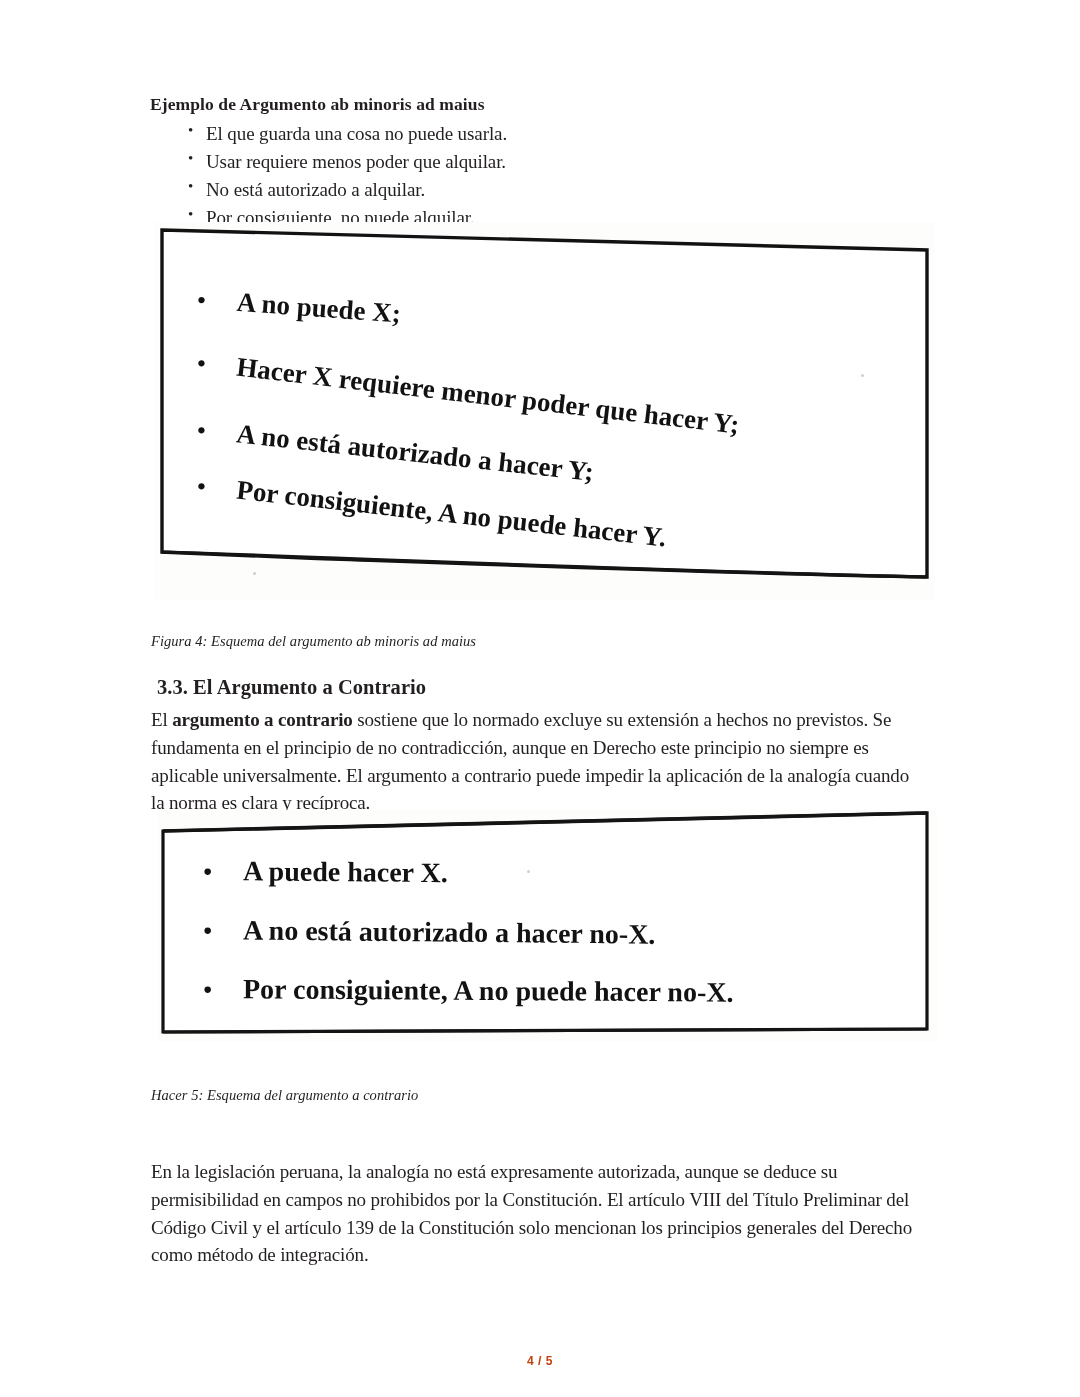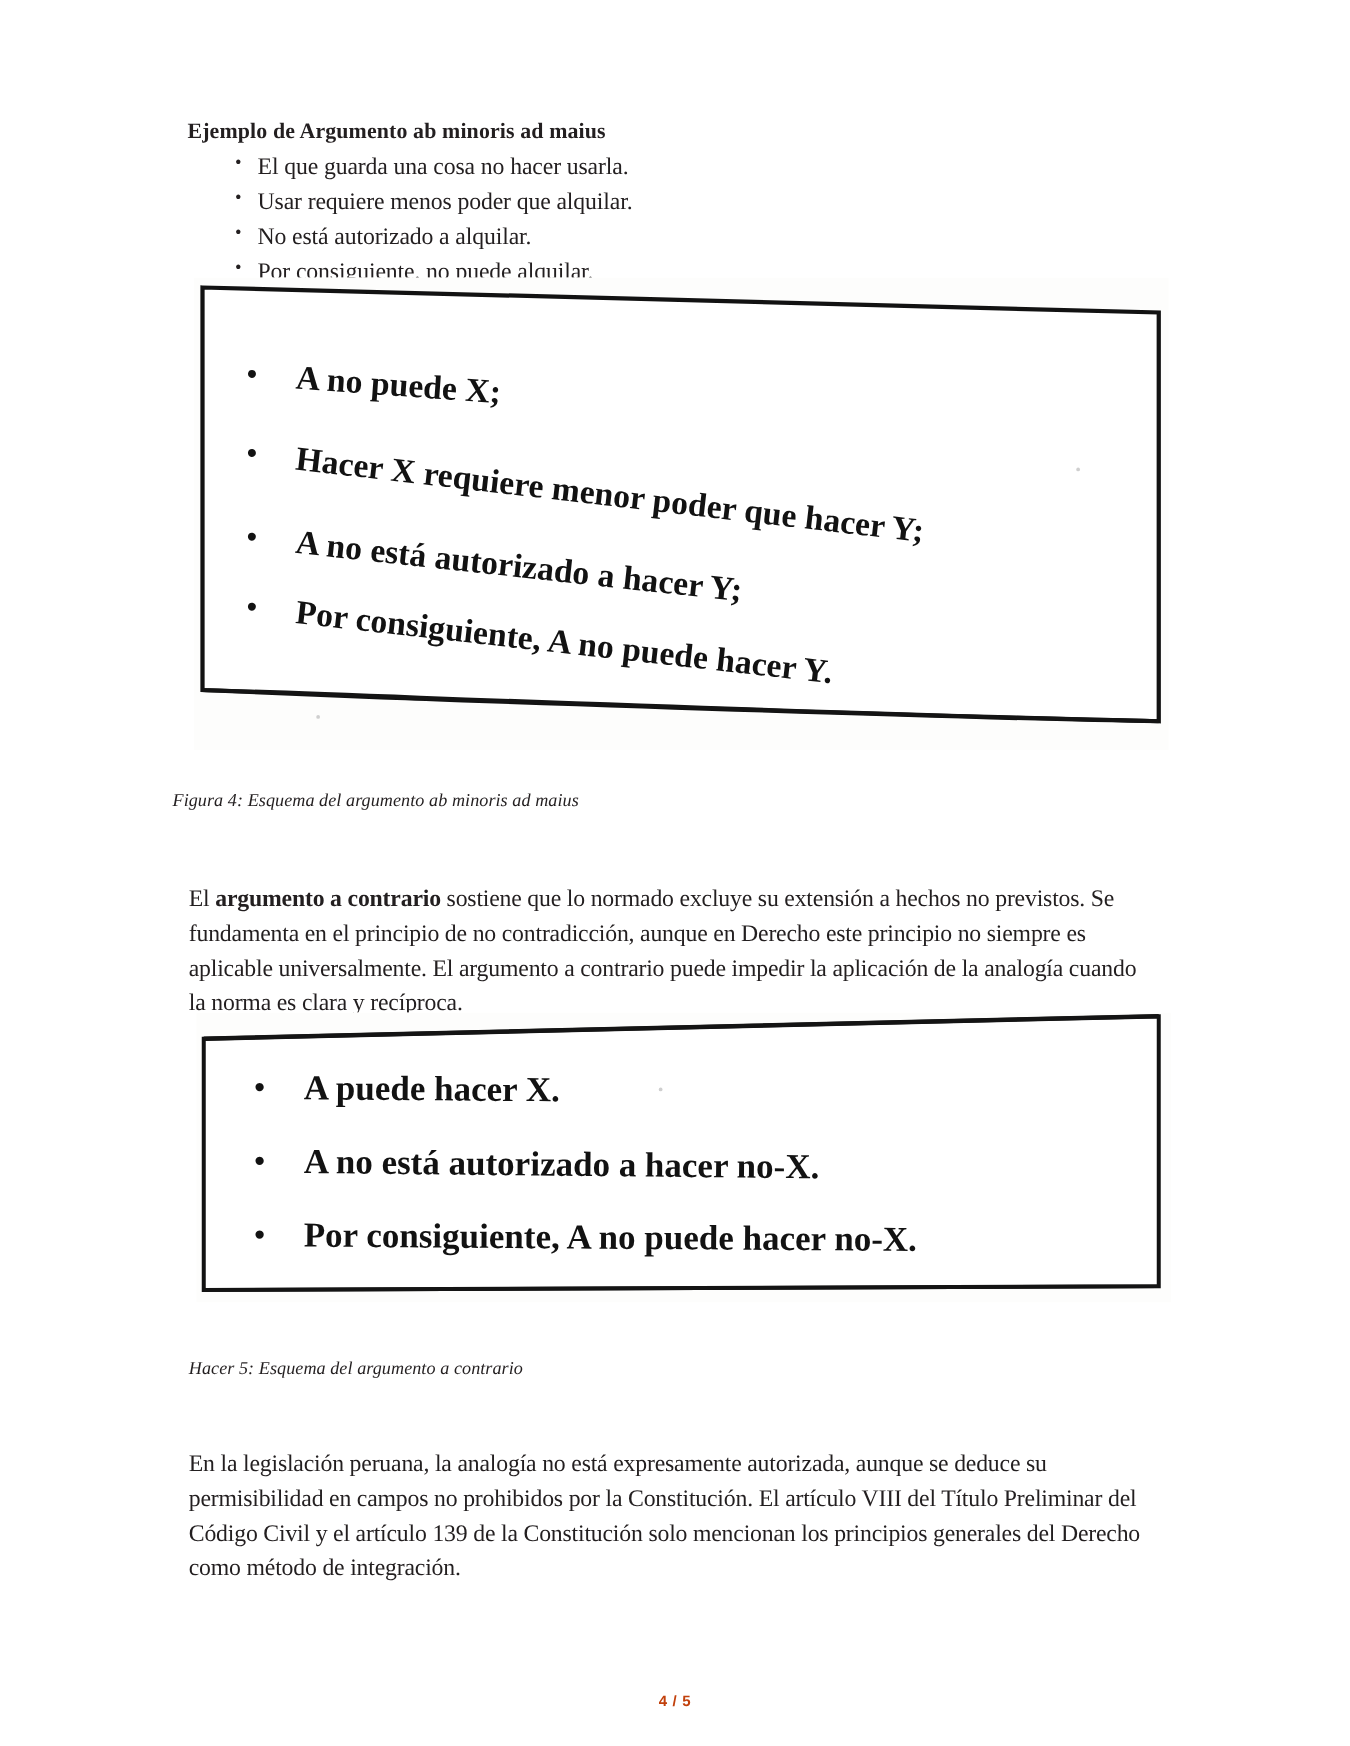--- a/index.html
+++ b/index.html
@@ -183,21 +183,21 @@
 </head>
 <body>
 
 <div class="page">
 
   <div class="content">
 
     <div class="lead-title">Ejemplo de Argumento ab minoris ad maius</div>
 
     <ul class="doc-list">
-      <li>El que guarda una cosa no hacer usarla.</li>
+      <li>El que guarda una cosa no puede usarla.</li>
       <li>Usar requiere menos poder que alquilar.</li>
       <li>No está autorizado a alquilar.</li>
       <li>Por consiguiente, no puede alquilar.</li>
     </ul>
   </div>
 
   <div id="figure-ab-minoris" class="scan-figure">
     <div class="scan-bg"></div>
     <svg class="frame" viewBox="0 0 780 378" preserveAspectRatio="none">
       <path d="M7,8 L772,28 L772,355 C600,352 380,344 150,336 C100,334 50,332 7,330 Z" fill="#ffffff" stroke="#121212" stroke-width="3.4" stroke-linejoin="miter"></path>
@@ -215,24 +215,27 @@
       </div>
       <div class="scan-line l2">
         <span class="bul">●</span><span>A no está autorizado a hacer Y;</span>
       </div>
       <div class="scan-line l3">
         <span class="bul">●</span><span>Por consiguiente, A no puede hacer Y.</span>
       </div>
     </div>
   </div>
 
-  <div style="position:absolute; left:138px; top:631px; width:780px;">
+  <div style="position:absolute; left:151px; top:631px; width:780px;">
     <p class="fig-caption">Figura 4: Esquema del argumento ab minoris ad maius</p>
   </div>
 
+  <div style="position:absolute; left:151px; top:673px; width:776px;">
+    <h2 class="section-head">3.3. El Argumento a Contrario</h2>
+  </div>
 
   <div style="position:absolute; left:151px; top:706px; width:776px;">
     <p class="body-par"><span>El </span><b>argumento a contrario</b><span> sostiene que lo normado excluye su extensión a hechos no previstos. Se fundamenta en el principio de no contradicción, aunque en Derecho este principio no siempre es aplicable universalmente. El argumento a contrario puede impedir la aplicación de la analogía cuando la norma es clara y recíproca.</span></p>
   </div>
 
   <div id="figure-a-contrario" class="scan-figure">
     <div class="scan-bg"></div>
     <svg class="frame" viewBox="0 0 780 232" preserveAspectRatio="none">
       <path d="M6,21 L770,3 L770,219 L6,222 Z" fill="#ffffff" stroke="#121212" stroke-width="3.2" stroke-linejoin="miter"></path>
       <path d="M6,21 L770,3" fill="none" stroke="#141414" stroke-width="3.6"></path>

